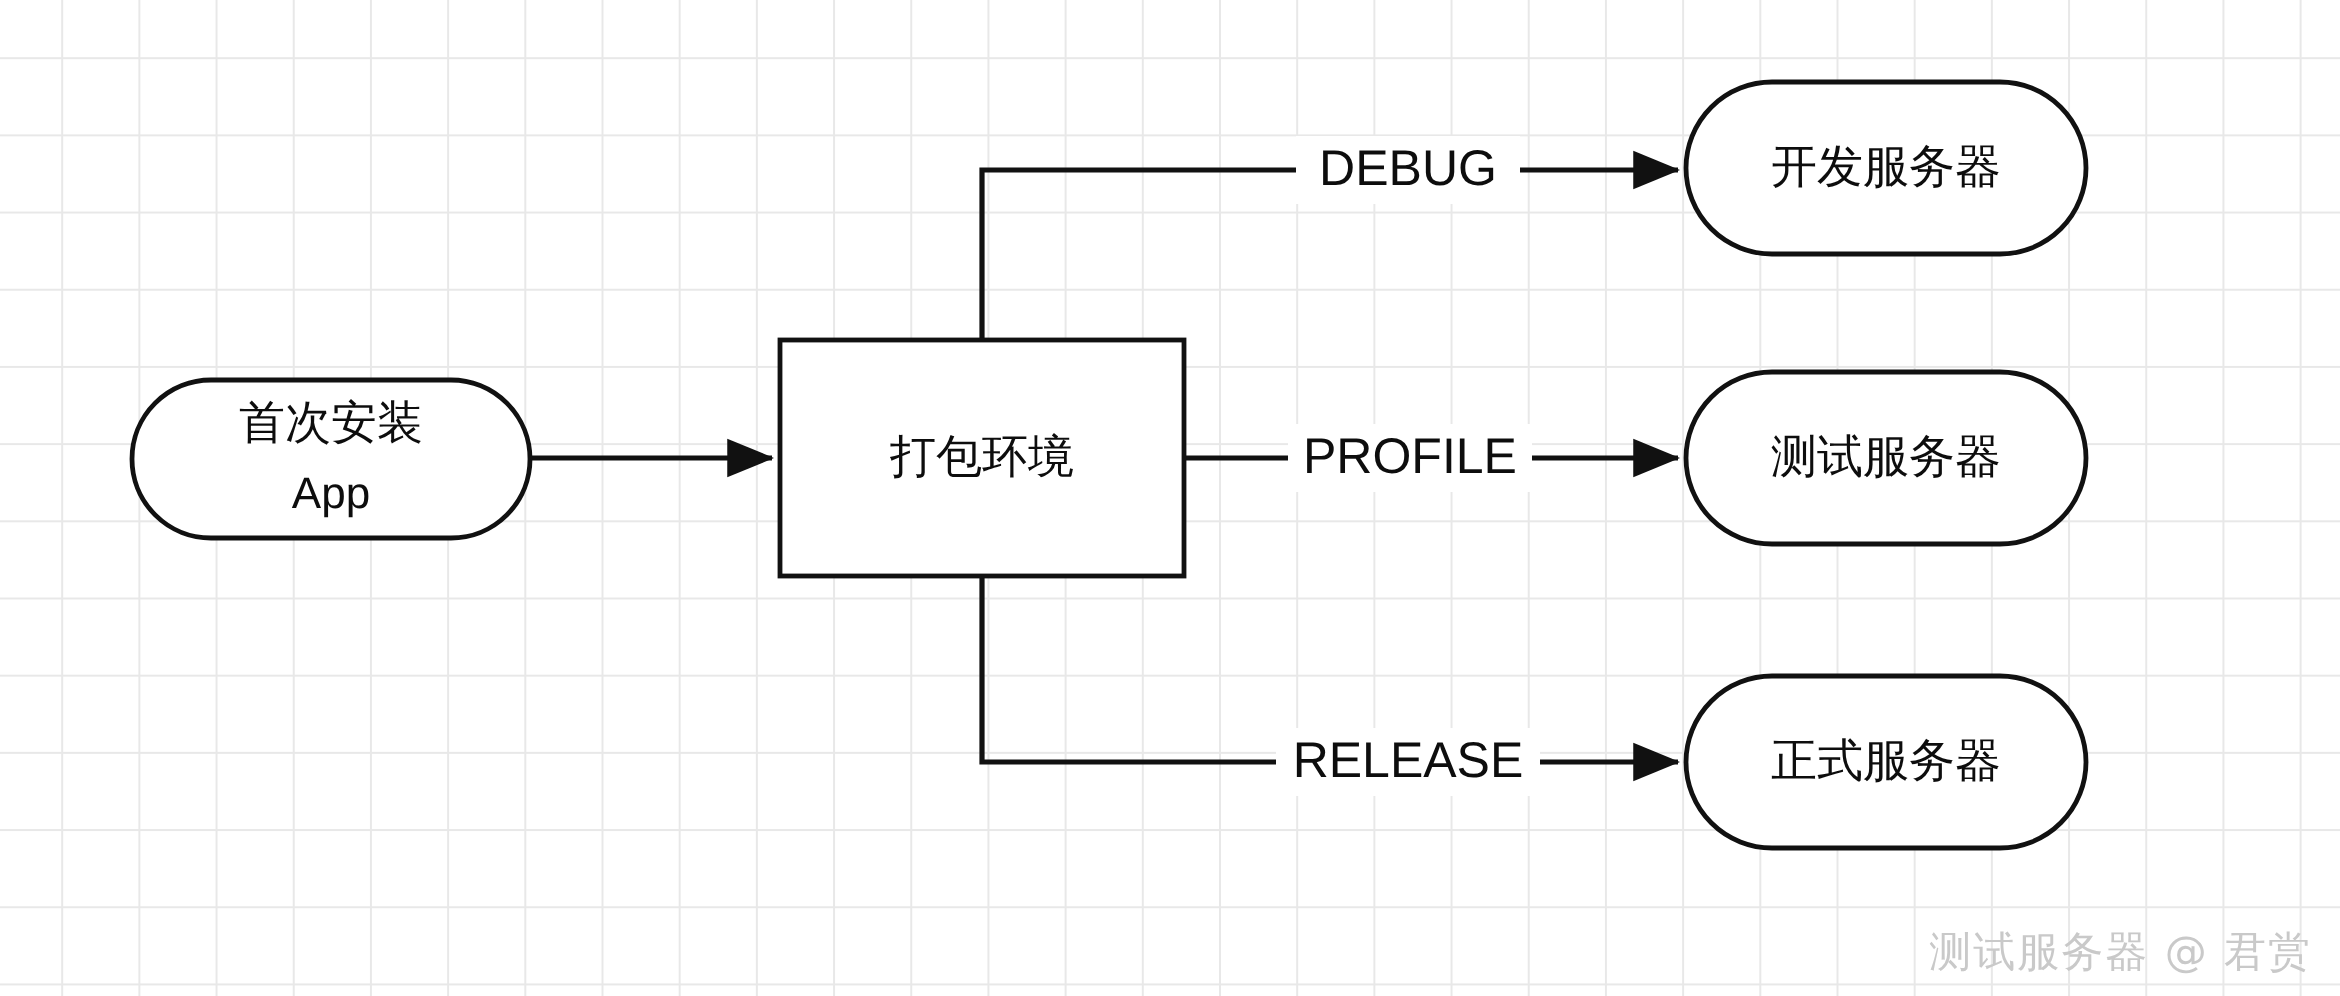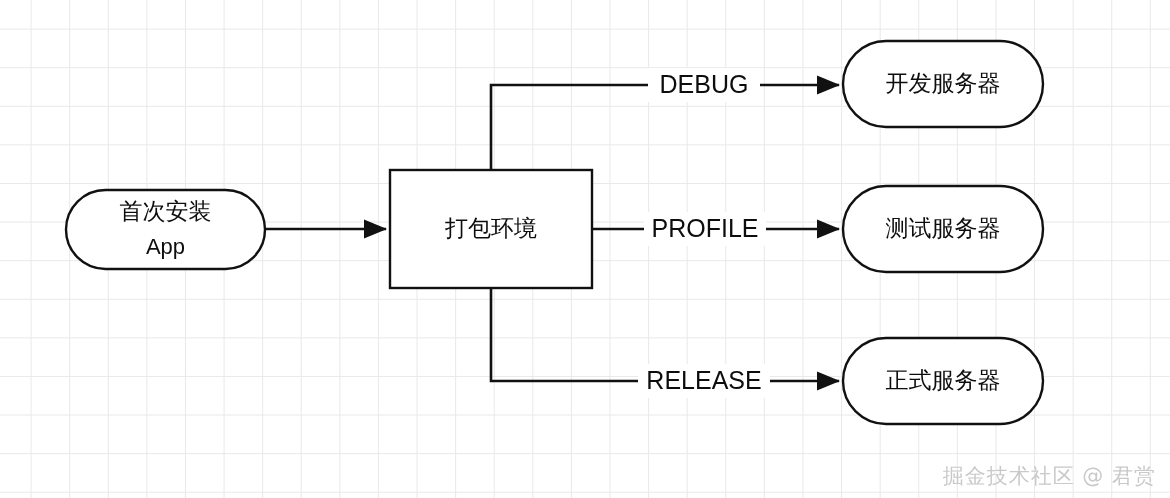--- a/index.html
+++ b/index.html
@@ -141,15 +141,15 @@
       <rect class="node-shape" x="843" y="186" width="200" height="86" rx="43" ry="43"></rect>
       <text class="node-label node-label-cjk" x="943" y="230">测试服务器</text>
     </g>
 
     <g>
       <rect class="node-shape" x="843" y="338" width="200" height="86" rx="43" ry="43"></rect>
       <text class="node-label node-label-cjk" x="943" y="382">正式服务器</text>
     </g>
   </svg>
 
-  <div class="watermark">掘金技术社区 @ 君赏</div>
+  <div class="watermark">测试服务器 @ 君赏</div>
 
 </div>
 
 </body></html>

